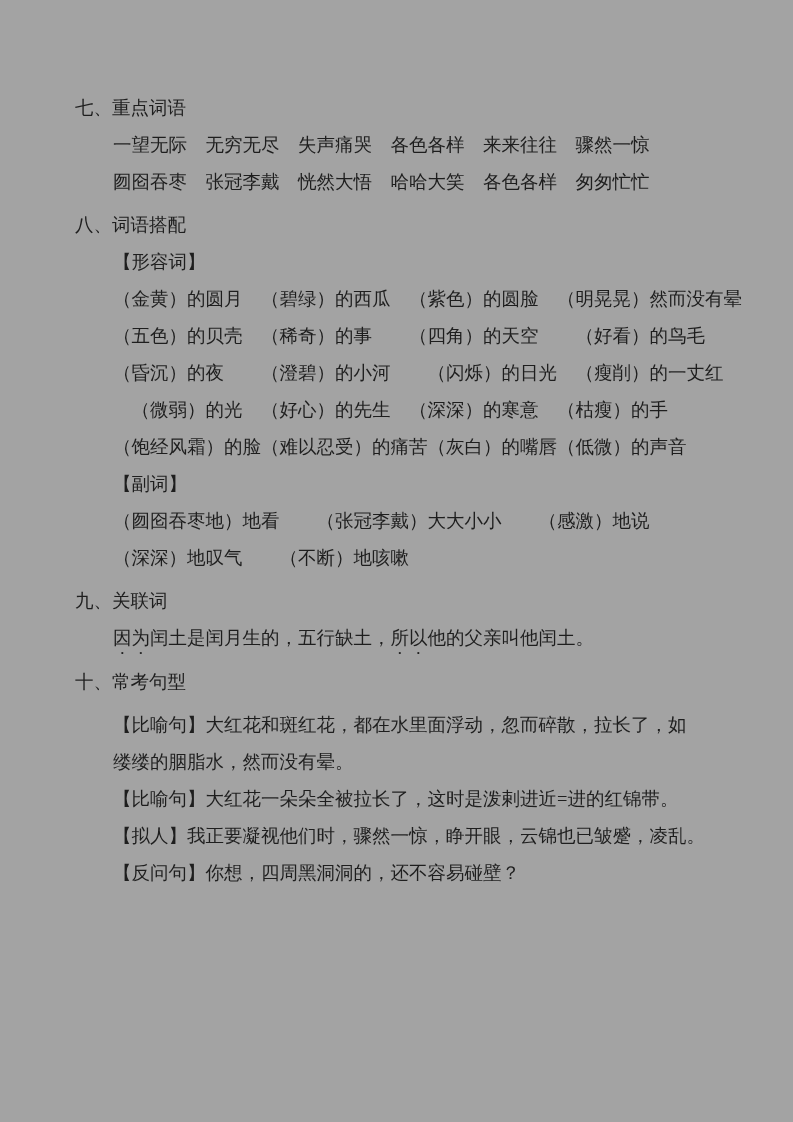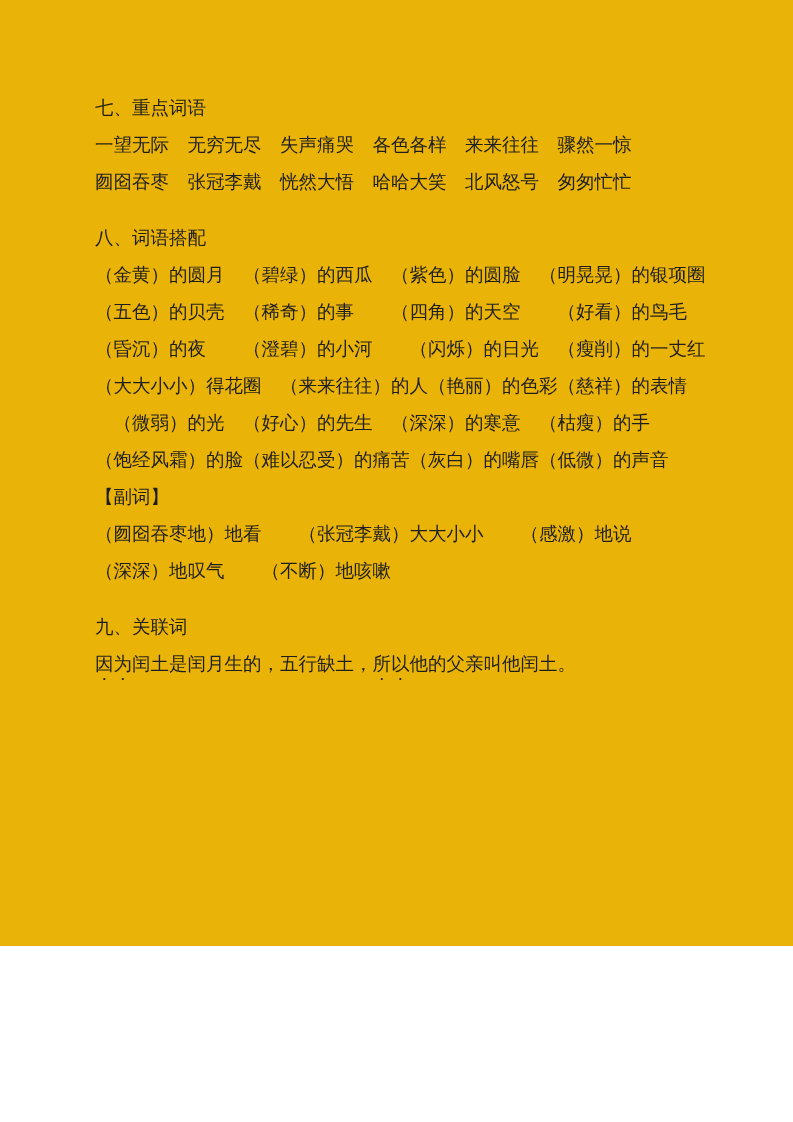--- a/index.html
+++ b/index.html
@@ -10,66 +10,73 @@
   body {
     width: 793px;
     height: 1122px;
     overflow: hidden;
     font-family: "Liberation Serif", "DejaVu Serif", serif;
     color: #1e1e1e;
   }
   .page {
     box-sizing: border-box;
     width: 793px;
-    height: 946px;
-    padding: 90px 60px 0 95px;
-    background: #eab308;
+    height: 1122px;
+    padding: 90px 60px 0 75px;
+    background: #a3a3a3;
   }
   .line, .heading {
     margin: 0;
     font-size: 18.5px;
     font-weight: normal;
     line-height: 37px;
     letter-spacing: 0;
   }
-  .heading.spaced { margin-top: 19px; }
-  .indent { }
+  .heading.spaced { margin-top: 6px; }
+  .indent { margin-left: 38px; }
   .nowrap { white-space: nowrap; }
   .wrap { width: 586px; }
   .sp-first { margin-top: 6px; }
   .emph {
     -webkit-text-emphasis: filled dot;
     -webkit-text-emphasis-position: under;
     text-emphasis: filled dot;
     text-emphasis-position: under right;
   }
 </style>
 </head>
 <body>
 
 <div class="page">
 
   <section>
     <h2 class="heading">七、重点词语</h2>
     <p class="line indent nowrap">一望无际　无穷无尽　失声痛哭　各色各样　来来往往　骤然一惊</p>
-    <p class="line indent nowrap">囫囵吞枣　张冠李戴　恍然大悟　哈哈大笑　北风怒号　匆匆忙忙</p>
+    <p class="line indent nowrap">囫囵吞枣　张冠李戴　恍然大悟　哈哈大笑　各色各样　匆匆忙忙</p>
   </section>
 
   <section>
     <h2 class="heading spaced">八、词语搭配</h2>
-    <p class="line indent nowrap">（金黄）的圆月　（碧绿）的西瓜　（紫色）的圆脸　（明晃晃）的银项圈</p>
+    <p class="line indent nowrap">【形容词】</p>
+    <p class="line indent nowrap">（金黄）的圆月　（碧绿）的西瓜　（紫色）的圆脸　（明晃晃）然而没有晕</p>
     <p class="line indent nowrap">（五色）的贝壳　（稀奇）的事　　（四角）的天空　　（好看）的鸟毛</p>
     <p class="line indent nowrap">（昏沉）的夜　　（澄碧）的小河　　（闪烁）的日光　（瘦削）的一丈红</p>
-    <p class="line indent nowrap">（大大小小）得花圈　（来来往往）的人（艳丽）的色彩（慈祥）的表情</p>
     <p class="line indent nowrap">　（微弱）的光　（好心）的先生　（深深）的寒意　（枯瘦）的手</p>
     <p class="line indent nowrap">（饱经风霜）的脸（难以忍受）的痛苦（灰白）的嘴唇（低微）的声音</p>
     <p class="line indent nowrap">【副词】</p>
     <p class="line indent nowrap">（囫囵吞枣地）地看　　（张冠李戴）大大小小　　（感激）地说</p>
     <p class="line indent nowrap">（深深）地叹气　　（不断）地咳嗽</p>
   </section>
 
   <section>
     <h2 class="heading spaced">九、关联词</h2>
     <p class="line indent nowrap"><span class="emph">因为</span><span>闰土是闰月生的，五行缺土，</span><span class="emph">所以</span><span>他的父亲叫他闰土。</span></p>
   </section>
 
+  <section>
+    <h2 class="heading spaced">十、常考句型</h2>
+    <p class="line indent wrap sp-first">【比喻句】大红花和斑红花，都在水里面浮动，忽而碎散，拉长了，如缕缕的胭脂水，然而没有晕。</p>
+    <p class="line indent nowrap">【比喻句】大红花一朵朵全被拉长了，这时是泼剌进近=进的红锦带。</p>
+    <p class="line indent nowrap">【拟人】我正要凝视他们时，骤然一惊，睁开眼，云锦也已皱蹙，凌乱。</p>
+    <p class="line indent nowrap">【反问句】你想，四周黑洞洞的，还不容易碰壁？</p>
+  </section>
 
 </div>
 
 </body></html>

